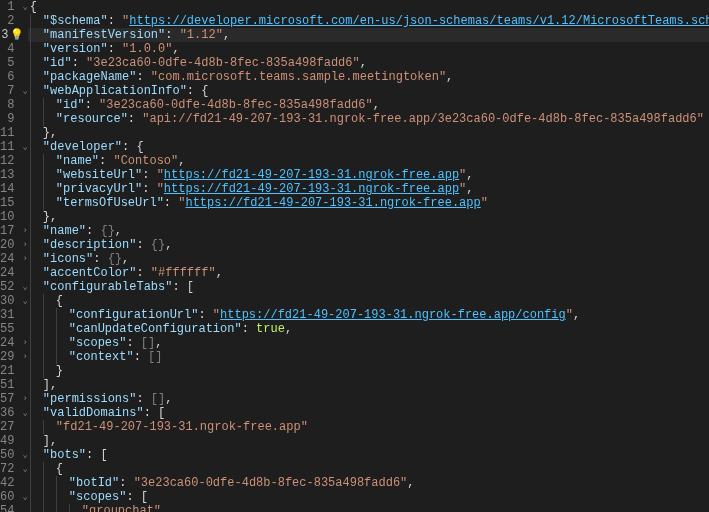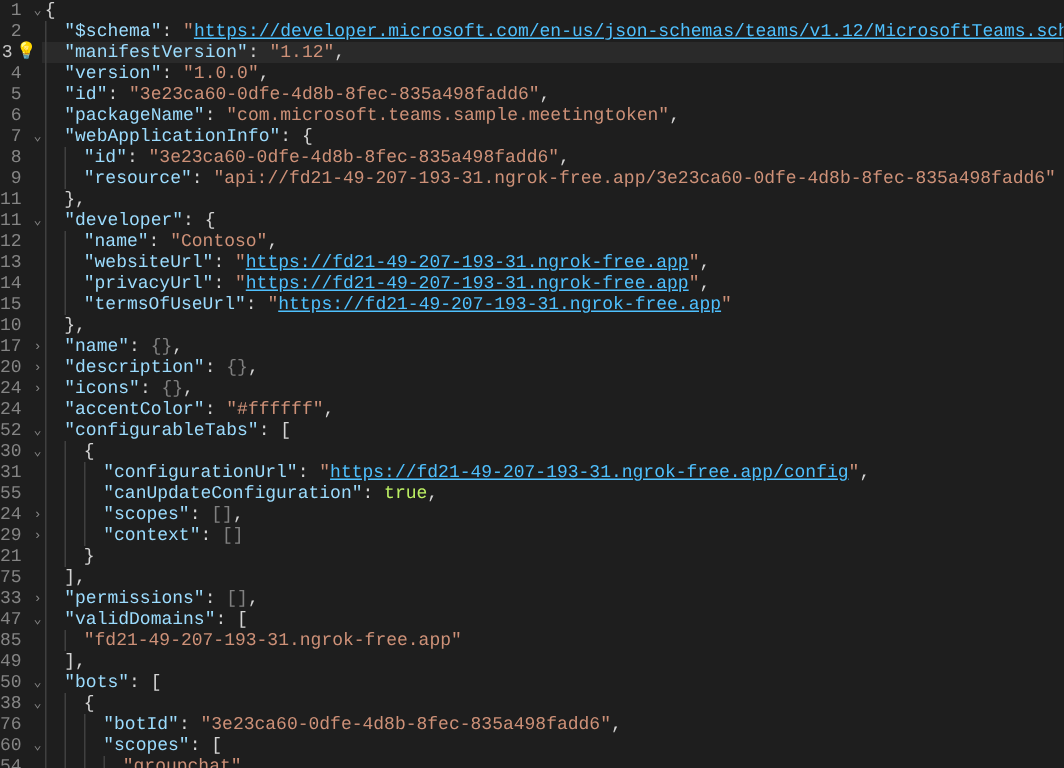--- a/index.html
+++ b/index.html
@@ -98,28 +98,28 @@
       <div class="ln">20</div>
       <div class="ln">24</div>
       <div class="ln">24</div>
       <div class="ln">52</div>
       <div class="ln">30</div>
       <div class="ln">31</div>
       <div class="ln">55</div>
       <div class="ln">24</div>
       <div class="ln">29</div>
       <div class="ln">21</div>
-      <div class="ln">75</div>
-      <div class="ln">33</div>
-      <div class="ln">47</div>
-      <div class="ln">85</div>
+      <div class="ln">51</div>
+      <div class="ln">57</div>
+      <div class="ln">36</div>
+      <div class="ln">27</div>
       <div class="ln">49</div>
       <div class="ln">50</div>
-      <div class="ln">38</div>
-      <div class="ln">76</div>
+      <div class="ln">72</div>
+      <div class="ln">42</div>
       <div class="ln">60</div>
       <div class="ln">54</div>
     </div>
   <div class="foldcol" id="foldcol">
       <div class="fc">⌄</div>
       <div class="fc"></div>
       <div class="fc"></div>
       <div class="fc"></div>
       <div class="fc"></div>
       <div class="fc"></div>

